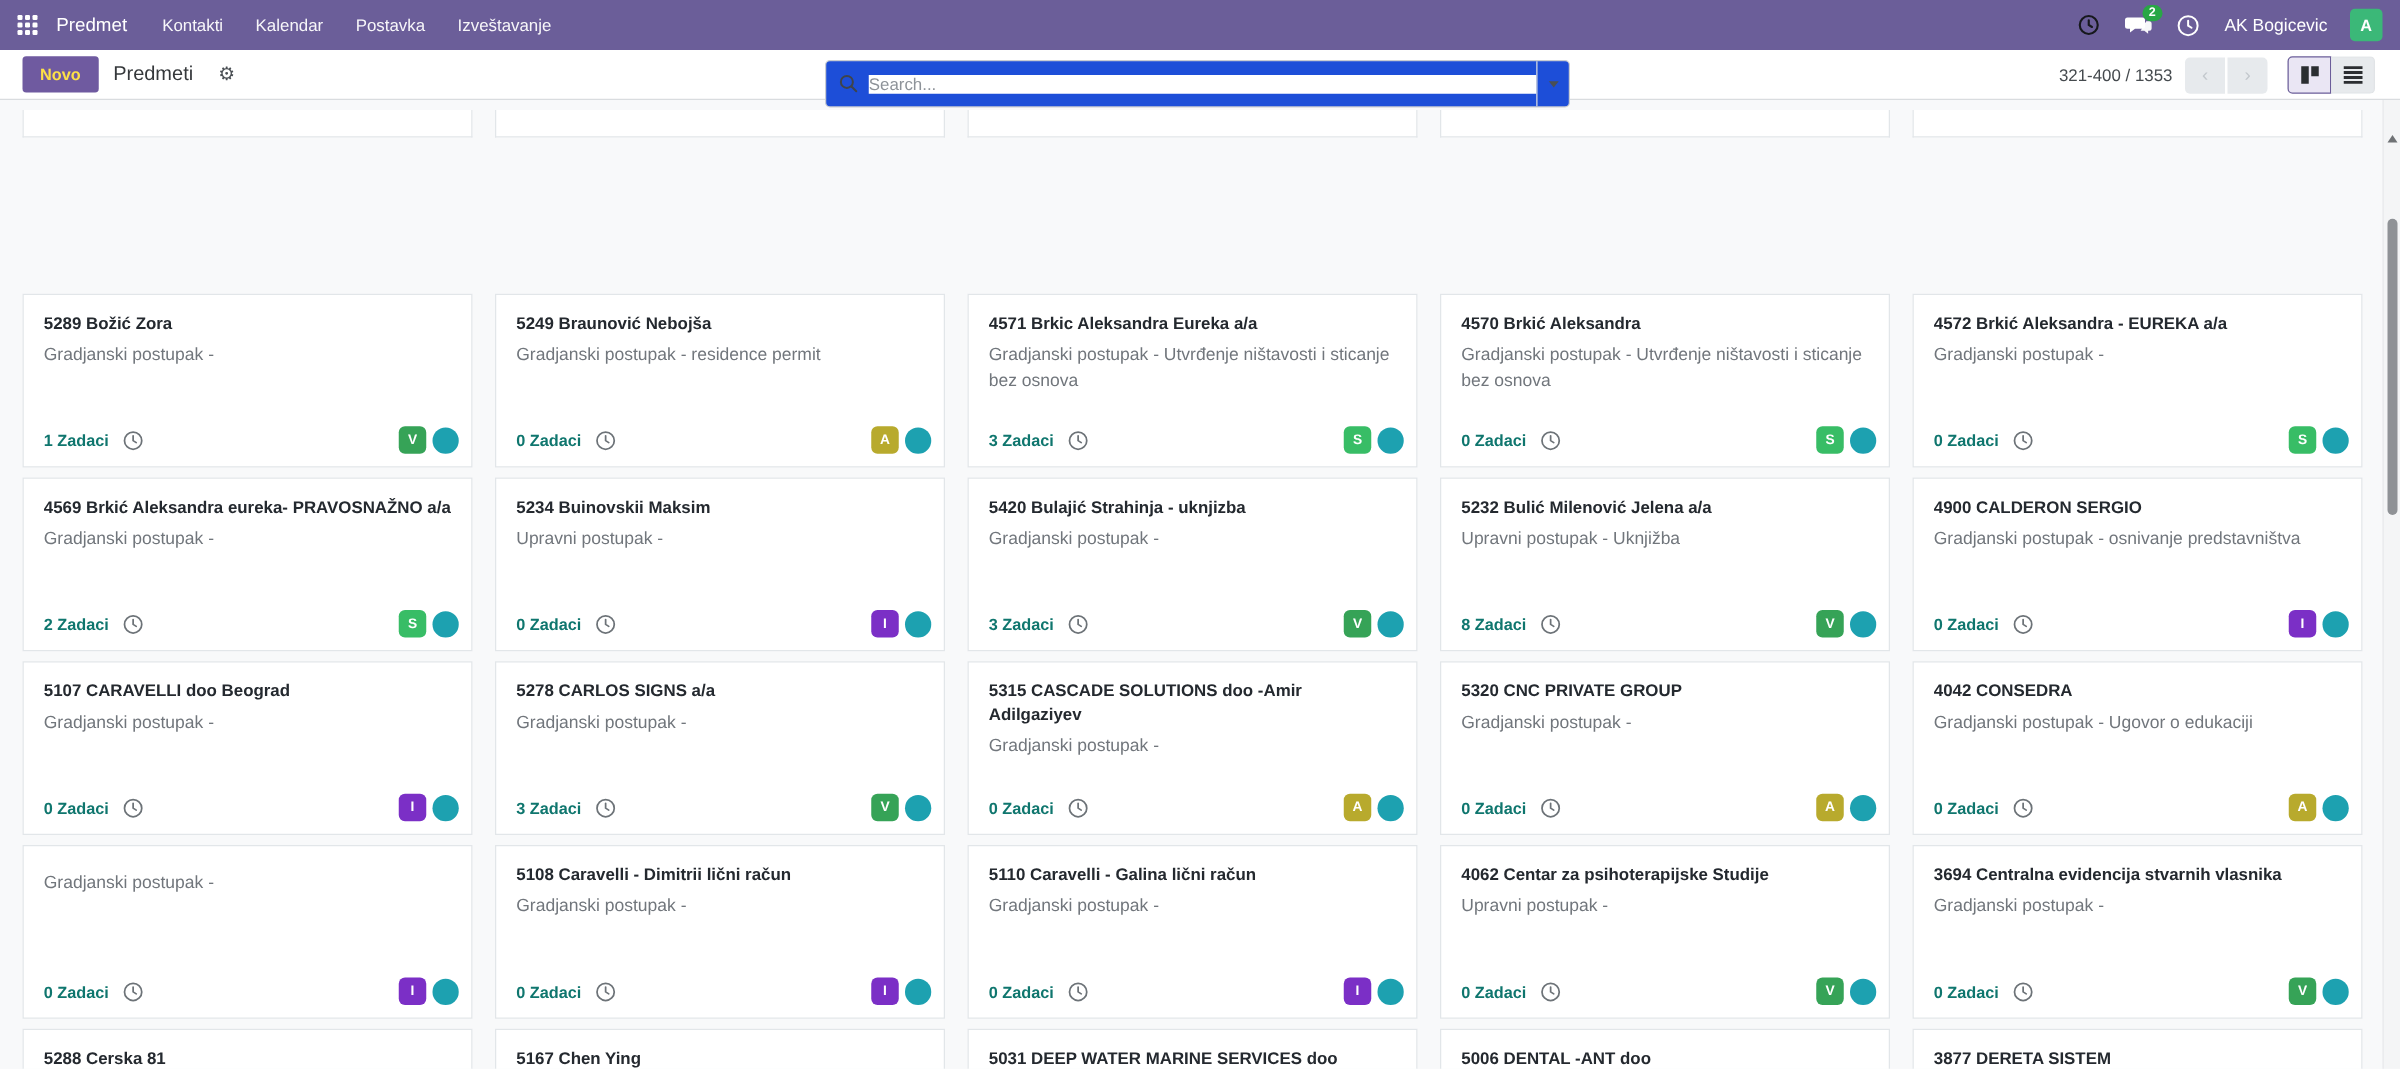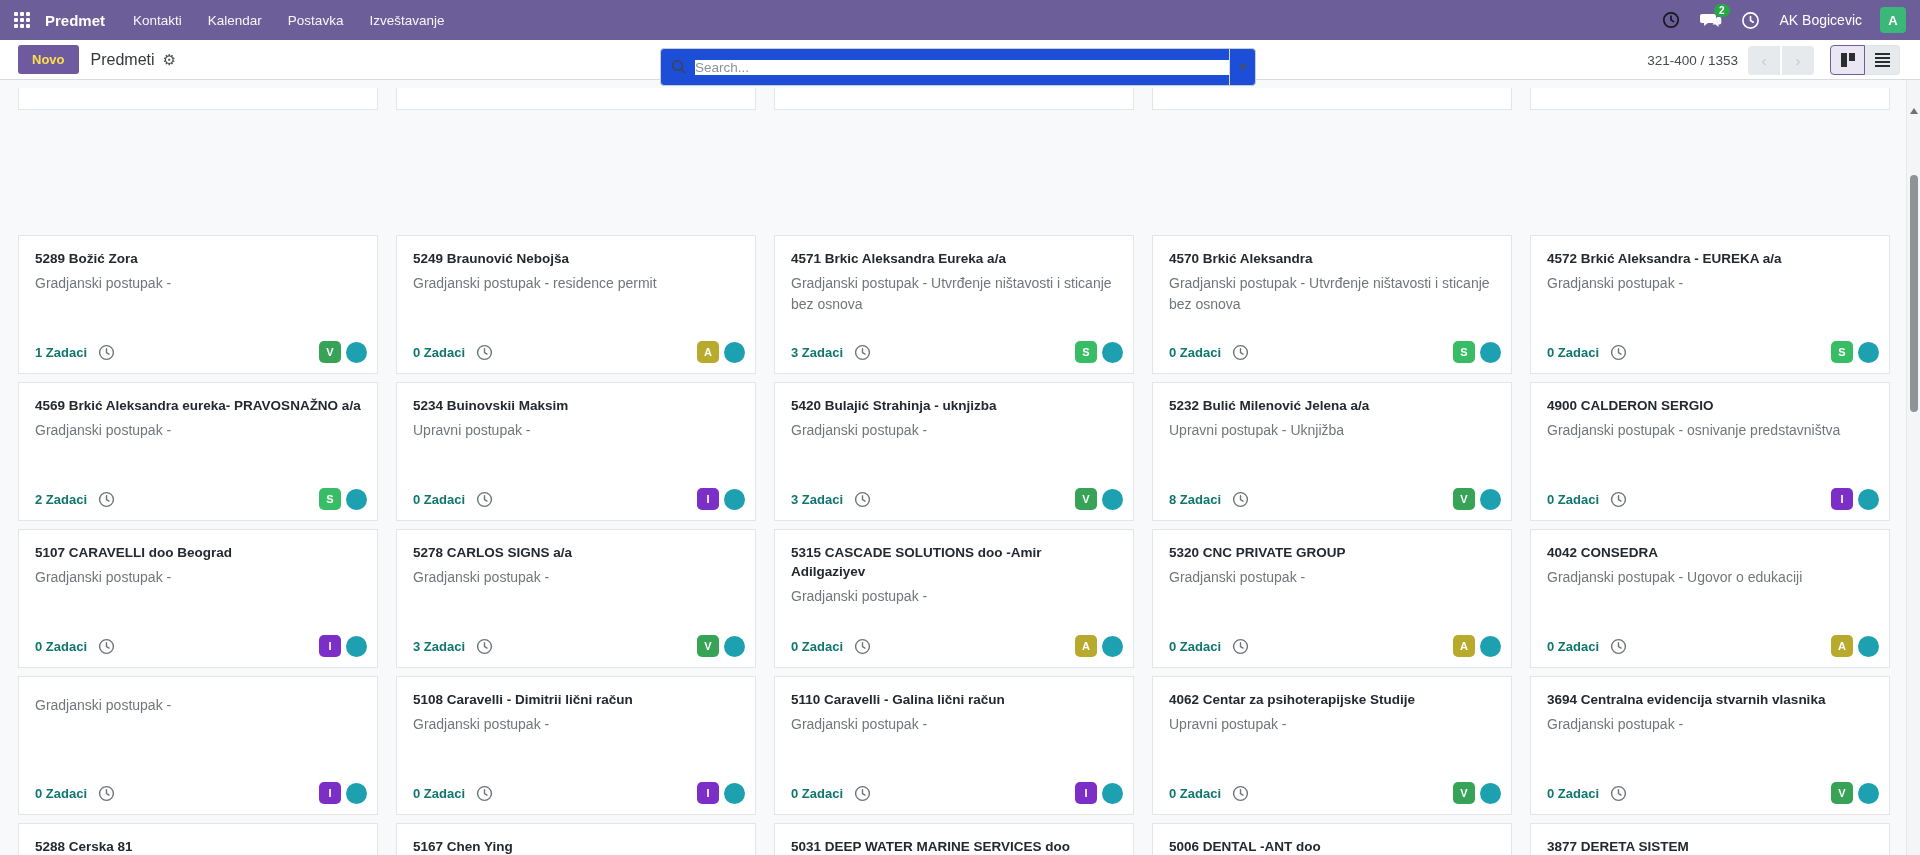--- a/index.html
+++ b/index.html
@@ -7,40 +7,40 @@
               font-family:"Liberation Sans", sans-serif; }
 
   
   .topbar { position:absolute; left:0; top:0; width:1920px; height:40px;
             background:#6b5e99; display:flex; align-items:center; padding:0 14px;
             color:#fff; z-index:5; }
   .apps-grid { width:17px; height:17px; display:grid;
                grid-template-columns:repeat(3,4px); grid-template-rows:repeat(3,4px);
                gap:2px; margin-right:14px; cursor:pointer; }
   .apps-grid span { background:#fff; border-radius:1px; }
-  .app-name { font-size:15px; font-weight:bold; margin-right:28px; cursor:pointer; }
+  .app-name { font-size:15px; font-weight:normal; margin-right:28px; cursor:pointer; }
   .menu-item { font-size:13.5px; margin-right:26px; opacity:.95; cursor:pointer; }
   .systray { margin-left:auto; display:flex; align-items:center; gap:18px; }
   .tray-icon { position:relative; width:22px; height:22px; display:flex;
                align-items:center; justify-content:center; cursor:pointer; }
   .count-badge { position:absolute; top:-5px; right:-8px; background:#28a745; color:#fff;
                  font-size:10px; font-weight:bold; border-radius:9px; padding:1px 5px;
                  line-height:11px; }
   .user-name { font-size:14px; }
   .avatar { width:26px; height:26px; border-radius:4px; background:#3bb878; color:#fff;
             font-size:13px; font-weight:bold; display:flex; align-items:center;
             justify-content:center; cursor:pointer; }
 
   
   .controlbar { position:absolute; left:0; top:40px; width:1920px; height:40px;
                 background:#fff; border-bottom:1px solid #d9dcdf; z-index:4; }
   .cb-left { position:absolute; left:18px; top:5px; display:flex; align-items:center; gap:12px; }
   .btn-new { background:#6f5aa0; color:#fde047; font-size:13px; font-weight:bold;
              border:none; border-radius:3px; padding:7px 14px; cursor:pointer; }
-  .breadcrumb { font-size:16px; color:#35383b; display:flex; align-items:center; gap:8px; }
+  .breadcrumb { font-size:16px; color:#35383b; display:flex; align-items:center; gap:20px; }
   .gear { font-size:15px; color:#4a4f54; cursor:pointer; line-height:1; }
   .searchbox { position:absolute; left:660px; top:8px; width:596px; height:38px;
                border:1px solid #c9ccd1; border-radius:4px; background:#1d4ed8;
                display:flex; align-items:center; }
   .searchbox input { flex:1; border:none; outline:none; font-size:13.5px; color:#333;
                      font-family:"Liberation Sans", sans-serif; }
   .searchbox input::placeholder { color:#8e9399; }
   .search-glyph { margin:0 8px 0 10px; display:flex; }
   .search-caret { width:26px; align-self:stretch; border-left:1px solid #d9dcdf;
                   display:flex; align-items:center; justify-content:center; cursor:pointer; }

